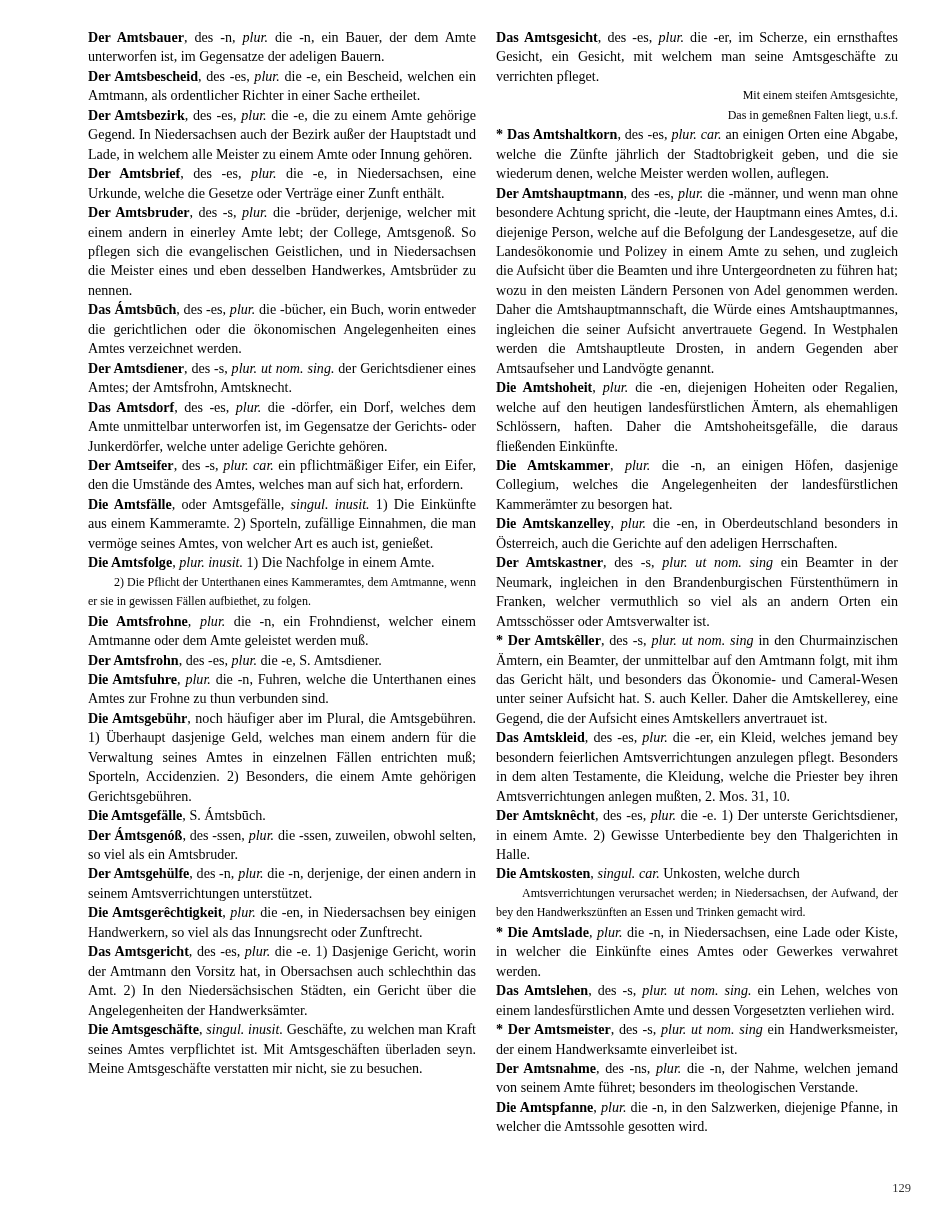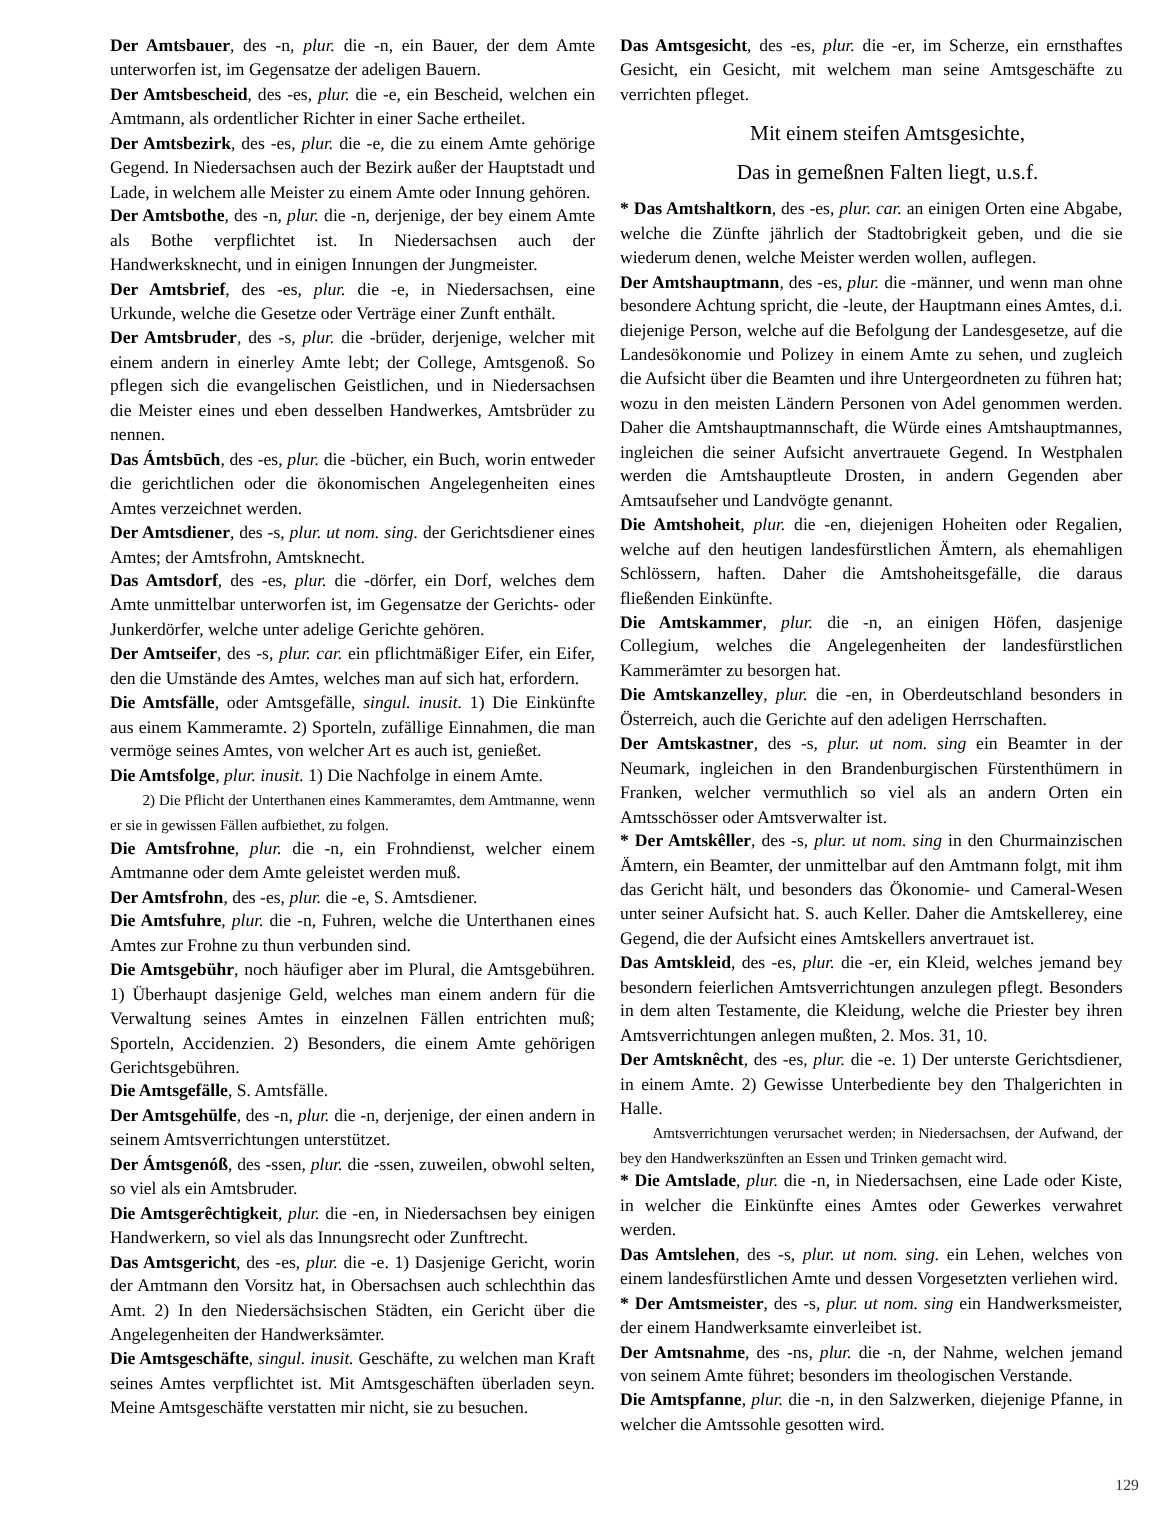--- a/index.html
+++ b/index.html
@@ -49,25 +49,25 @@
   .entry.noindent {
     text-indent: 0;
   }
   .entry .hw {
     font-weight: bold;
   }
   .entry .it {
     font-style: italic;
   }
   .quote {
-    font-size: 17px;
+    font-size: 12px;
     line-height: 19.45px;
-    margin: 11px;
+    margin: 0;
     text-indent: 26px;
-    text-align: center;
+    text-align: right;
   }
   .hang {
     font-size: 12px;
     line-height: 19.45px;
     margin: 0;
     text-indent: 26px;
     text-align: justify;
   }
   .pagenum {
     position: absolute;
@@ -87,21 +87,20 @@
   <div class="columns">
 
     <div class="col left">
 
       <p class="entry noindent"><span class="hw">Der Amtsbauer</span><span>, des -n, </span><span class="it">plur.</span><span> die -n, ein Bauer, der dem Amte unterworfen ist, im Gegensatze der adeligen Bauern.</span></p>
 
       <p class="entry noindent"><span class="hw">Der Amtsbescheid</span><span>, des -es, </span><span class="it">plur.</span><span> die -e, ein Bescheid, welchen ein Amtmann, als ordentlicher Richter in einer Sache ertheilet.</span></p>
 
       <p class="entry noindent"><span class="hw">Der Amtsbezirk</span><span>, des -es, </span><span class="it">plur.</span><span> die -e, die zu einem Amte gehörige Gegend. In Niedersachsen auch der Bezirk außer der Hauptstadt und Lade, in welchem alle Meister zu einem Amte oder Innung gehören.</span></p>
 
-      <p class="entry noindent"><span class="hw">Der Amtsbothe</span><span>, des -n, </span><span class="it">plur.</span><span> die -n, derjenige, der bey einem Amte als Bothe verpflichtet ist. In Niedersachsen auch der Handwerksknecht, und in einigen Innungen der Jungmeister.</span></p>
 
       <p class="entry noindent"><span class="hw">Der Amtsbrief</span><span>, des -es, </span><span class="it">plur.</span><span> die -e, in Niedersachsen, eine Urkunde, welche die Gesetze oder Verträge einer Zunft enthält.</span></p>
 
       <p class="entry noindent"><span class="hw">Der Amtsbruder</span><span>, des -s, </span><span class="it">plur.</span><span> die -brüder, derjenige, welcher mit einem andern in einerley Amte lebt; der College, Amtsgenoß. So pflegen sich die evangelischen Geistlichen, und in Niedersachsen die Meister eines und eben desselben Handwerkes, Amtsbrüder zu nennen.</span></p>
 
       <p class="entry noindent"><span class="hw">Das Ámtsbūch</span><span>, des -es, </span><span class="it">plur.</span><span> die -bücher, ein Buch, worin entweder die gerichtlichen oder die ökonomischen Angelegenheiten eines Amtes verzeichnet werden.</span></p>
 
       <p class="entry noindent"><span class="hw">Der Amtsdiener</span><span>, des -s, </span><span class="it">plur. ut nom. sing.</span><span> der Gerichtsdiener eines Amtes; der Amtsfrohn, Amtsknecht.</span></p>
 
       <p class="entry noindent"><span class="hw">Das Amtsdorf</span><span>, des -es, </span><span class="it">plur.</span><span> die -dörfer, ein Dorf, welches dem Amte unmittelbar unterworfen ist, im Gegensatze der Gerichts- oder Junkerdörfer, welche unter adelige Gerichte gehören.</span></p>
@@ -114,25 +113,25 @@
       <p class="hang">2) Die Pflicht der Unterthanen eines Kammeramtes, dem Amtmanne, wenn er sie in gewissen Fällen aufbiethet, zu folgen.</p>
 
       <p class="entry noindent"><span class="hw">Die Amtsfrohne</span><span>, </span><span class="it">plur.</span><span> die -n, ein Frohndienst, welcher einem Amtmanne oder dem Amte geleistet werden muß.</span></p>
 
       <p class="entry noindent"><span class="hw">Der Amtsfrohn</span><span>, des -es, </span><span class="it">plur.</span><span> die -e, S. Amtsdiener.</span></p>
 
       <p class="entry noindent"><span class="hw">Die Amtsfuhre</span><span>, </span><span class="it">plur.</span><span> die -n, Fuhren, welche die Unterthanen eines Amtes zur Frohne zu thun verbunden sind.</span></p>
 
       <p class="entry noindent"><span class="hw">Die Amtsgebühr</span><span>, noch häufiger aber im Plural, die Amtsgebühren. 1) Überhaupt dasjenige Geld, welches man einem andern für die Verwaltung seines Amtes in einzelnen Fällen entrichten muß; Sporteln, Accidenzien. 2) Besonders, die einem Amte gehörigen Gerichtsgebühren.</span><span class="it"></span><span></span></p>
 
-      <p class="entry noindent"><span class="hw">Die Amtsgefälle</span><span>, S. Amtsfälle.</span><span class="it"></span><span></span></p>
+      <p class="entry noindent"><span class="hw">Die Amtsgefälle</span><span>, S. Ámtsbūch.</span><span class="it"></span><span></span></p>
+
+      <p class="entry noindent"><span class="hw">Der Ámtsgenóß</span><span>, des -ssen, </span><span class="it">plur.</span><span> die -ssen, zuweilen, obwohl selten, so viel als ein Amtsbruder.</span></p>
 
       <p class="entry noindent"><span class="hw">Der Amtsgehülfe</span><span>, des -n, </span><span class="it">plur.</span><span> die -n, derjenige, der einen andern in seinem Amtsverrichtungen unterstützet.</span></p>
-
-      <p class="entry noindent"><span class="hw">Der Ámtsgenóß</span><span>, des -ssen, </span><span class="it">plur.</span><span> die -ssen, zuweilen, obwohl selten, so viel als ein Amtsbruder.</span></p>
 
       <p class="entry noindent"><span class="hw">Die Amtsgerêchtigkeit</span><span>, </span><span class="it">plur.</span><span> die -en, in Niedersachsen bey einigen Handwerkern, so viel als das Innungsrecht oder Zunftrecht.</span></p>
 
       <p class="entry noindent"><span class="hw">Das Amtsgericht</span><span>, des -es, </span><span class="it">plur.</span><span> die -e. 1) Dasjenige Gericht, worin der Amtmann den Vorsitz hat, in Obersachsen auch schlechthin das Amt. 2) In den Niedersächsischen Städten, ein Gericht über die Angelegenheiten der Handwerksämter.</span></p>
 
       <p class="entry noindent"><span class="hw">Die Amtsgeschäfte</span><span>, </span><span class="it">singul. inusit.</span><span> Geschäfte, zu welchen man Kraft seines Amtes verpflichtet ist. Mit Amtsgeschäften überladen seyn. Meine Amtsgeschäfte verstatten mir nicht, sie zu besuchen.</span></p>
 
     </div>
 
     <div class="col right">
@@ -152,20 +151,21 @@
       <p class="entry noindent"><span class="hw">Die Amtskanzelley</span><span>, </span><span class="it">plur.</span><span> die -en, in Oberdeutschland besonders in Österreich, auch die Gerichte auf den adeligen Herrschaften.</span></p>
 
       <p class="entry noindent"><span class="hw">Der Amtskastner</span><span>, des -s, </span><span class="it">plur. ut nom. sing</span><span> ein Beamter in der Neumark, ingleichen in den Brandenburgischen Fürstenthümern in Franken, welcher vermuthlich so viel als an andern Orten ein Amtsschösser oder Amtsverwalter ist.</span></p>
 
       <p class="entry noindent"><span class="hw">* Der Amtskêller</span><span>, des -s, </span><span class="it">plur. ut nom. sing</span><span> in den Churmainzischen Ämtern, ein Beamter, der unmittelbar auf den Amtmann folgt, mit ihm das Gericht hält, und besonders das Ökonomie- und Cameral-Wesen unter seiner Aufsicht hat. S. auch Keller. Daher die Amtskellerey, eine Gegend, die der Aufsicht eines Amtskellers anvertrauet ist.</span></p>
 
       <p class="entry noindent"><span class="hw">Das Amtskleid</span><span>, des -es, </span><span class="it">plur.</span><span> die -er, ein Kleid, welches jemand bey besondern feierlichen Amtsverrichtungen anzulegen pflegt. Besonders in dem alten Testamente, die Kleidung, welche die Priester bey ihren Amtsverrichtungen anlegen mußten, 2. Mos. 31, 10.</span></p>
 
       <p class="entry noindent"><span class="hw">Der Amtsknêcht</span><span>, des -es, </span><span class="it">plur.</span><span> die -e. 1) Der unterste Gerichtsdiener, in einem Amte. 2) Gewisse Unterbediente bey den Thalgerichten in Halle.</span></p>
 
+      <p class="entry noindent"><span class="hw">Die Amtskosten</span><span>, </span><span class="it">singul. car.</span><span> Unkosten, welche durch</span></p>
       <p class="hang">Amtsverrichtungen verursachet werden; in Niedersachsen, der Aufwand, der bey den Handwerkszünften an Essen und Trinken gemacht wird.</p>
 
       <p class="entry noindent"><span class="hw">* Die Amtslade</span><span>, </span><span class="it">plur.</span><span> die -n, in Niedersachsen, eine Lade oder Kiste, in welcher die Einkünfte eines Amtes oder Gewerkes verwahret werden.</span></p>
 
       <p class="entry noindent"><span class="hw">Das Amtslehen</span><span>, des -s, </span><span class="it">plur. ut nom. sing.</span><span> ein Lehen, welches von einem landesfürstlichen Amte und dessen Vorgesetzten verliehen wird.</span></p>
 
       <p class="entry noindent"><span class="hw">* Der Amtsmeister</span><span>, des -s, </span><span class="it">plur. ut nom. sing</span><span> ein Handwerksmeister, der einem Handwerksamte einverleibet ist.</span></p>
 
       <p class="entry noindent"><span class="hw">Der Amtsnahme</span><span>, des -ns, </span><span class="it">plur.</span><span> die -n, der Nahme, welchen jemand von seinem Amte führet; besonders im theologischen Verstande.</span></p>
 

